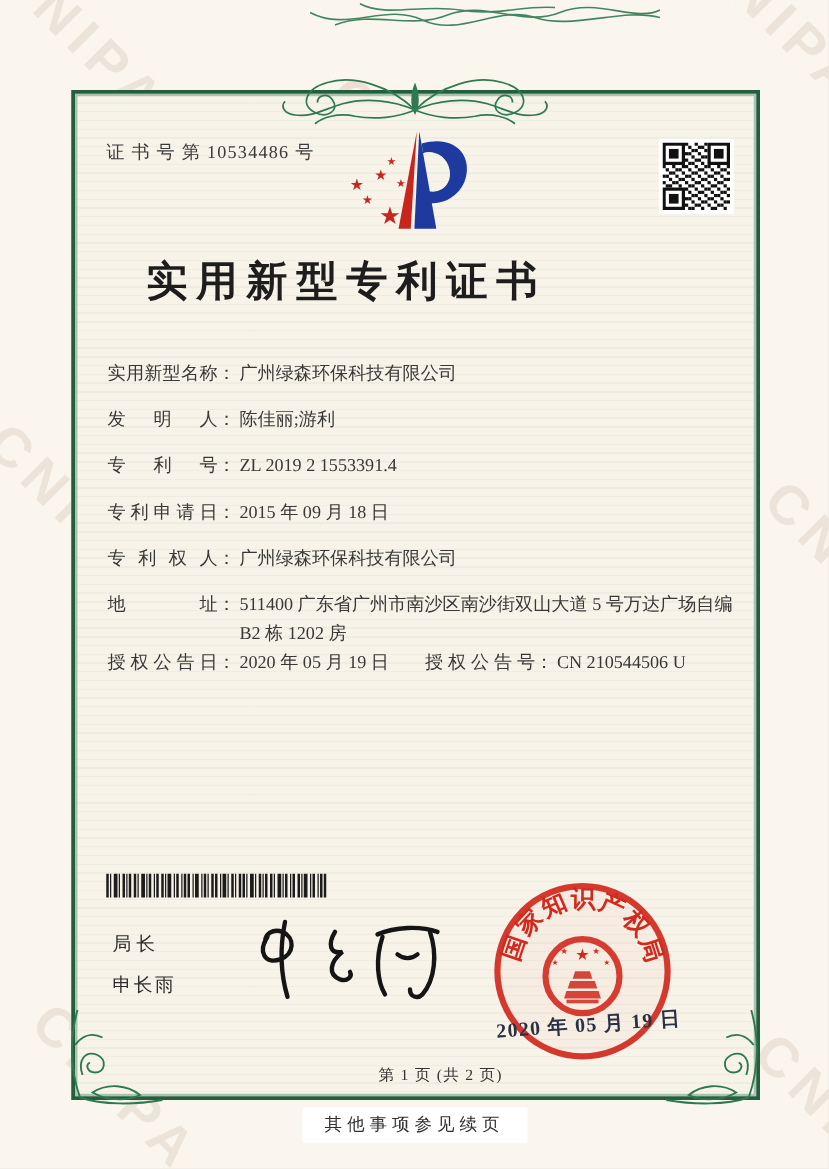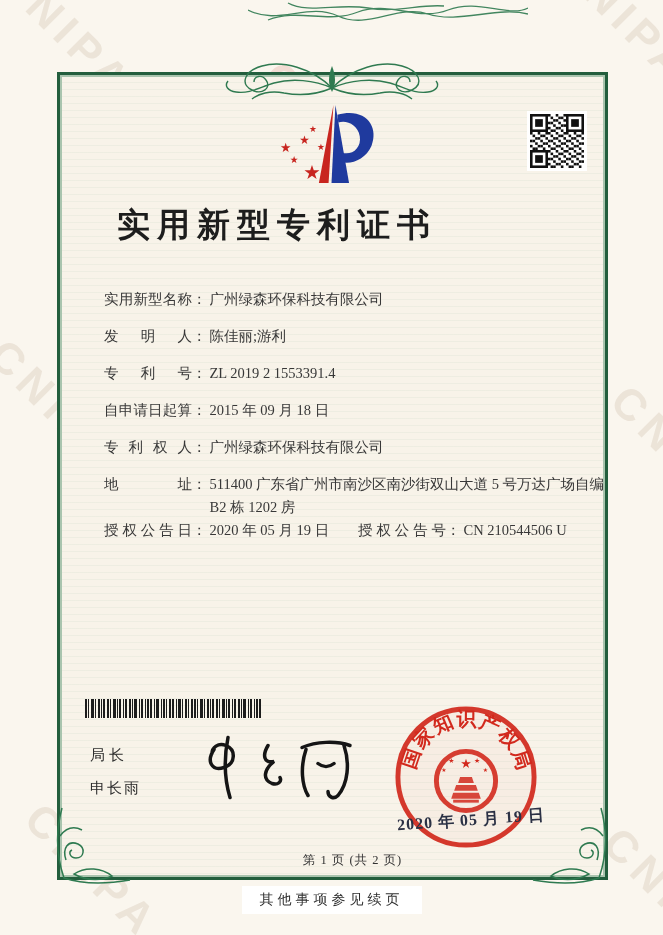--- a/index.html
+++ b/index.html
@@ -20,21 +20,21 @@
   .cert-no{position:absolute;left:85px;top:112px;font-size:14.5px;letter-spacing:1px;color:#3a3a3a;}
   .qr-box{position:absolute;left:527px;top:111px;width:60px;height:60px;background:#ffffff;
           padding:3px;box-sizing:border-box;}
   .qr-box svg{width:54px;height:54px;display:block;}
   .logo{position:absolute;left:276px;top:92px;width:112px;height:100px;}
   .title{position:absolute;left:0;top:203px;width:554px;text-align:center;
          font-size:33px;font-weight:700;letter-spacing:7px;color:#1d1d1d;}
   
   .rows{position:absolute;left:86px;top:288px;width:510px;font-size:14.5px;color:#383838;}
   .row{position:absolute;left:0;line-height:22px;white-space:nowrap;}
-  .lab{display:inline-block;width:88px;text-align:justify;text-align-last:justify;vertical-align:top;margin-left:18px;}
+  .lab{display:inline-block;width:88px;text-align:justify;text-align-last:justify;vertical-align:top;}
   .colon{vertical-align:top;}
   .val{padding-left:3px;vertical-align:top;}
   .val-wrap{display:inline-block;width:402px;white-space:normal;line-height:23px;}
   .pair2{position:absolute;left:254px;top:0;}
   
   .paras{position:absolute;left:84px;top:546px;width:498px;font-size:14px;line-height:1.88;
          text-align:justify;color:#3d3d3d;}
   .paras p{margin:0;text-indent:2em;}
   
   .barcode{position:absolute;left:85px;top:699px;width:182px;height:19px;font-size:0;}
@@ -104,20 +104,21 @@
   </svg>
   <svg class="orn" style="left:526px;top:800px;width:85px;height:85px;transform:scaleX(-1);" viewBox="0 0 85 85">
     <g stroke="#2e7a50" stroke-width="1.5" fill="none">
       <path d="M10,8 C4,30 4,55 12,78 C30,84 55,84 78,80"></path>
       <path d="M14,60 C10,48 16,40 26,44 C34,48 32,58 24,58 C18,58 16,52 20,50"></path>
       <path d="M22,74 C34,66 50,68 60,76 C52,80 36,82 22,74 Z"></path>
       <path d="M8,36 C14,28 22,26 30,30"></path>
     </g>
   </svg>
 
+  <div class="cert-no">证 书 号 第 10534486 号</div>
 
   <svg class="logo" viewBox="0 0 115 100">
     <g fill="#c8251f" font-family="DejaVu Sans, sans-serif">
       <text x="34" y="40" font-size="9">★</text>
       <text x="24" y="52" font-size="12">★</text>
       <text x="42" y="58" font-size="9">★</text>
       <text x="4" y="60" font-size="13">★</text>
       <text x="14" y="72" font-size="10">★</text>
       <text x="28" y="88" font-size="20">★</text>
     </g>
@@ -272,21 +273,21 @@
     <div class="row" style="top:0;">
       <span class="lab">实用新型名称</span><span class="colon">：</span><span class="val">广州绿森环保科技有限公司</span>
     </div>
     <div class="row" style="top:37px;">
       <span class="lab">发明人</span><span class="colon">：</span><span class="val">陈佳丽;游利</span>
     </div>
     <div class="row" style="top:74px;">
       <span class="lab">专利号</span><span class="colon">：</span><span class="val">ZL 2019 2 1553391.4</span>
     </div>
     <div class="row" style="top:111px;">
-      <span class="lab">自申请日起算</span><span class="colon">：</span><span class="val">2015 年 09 月 18 日</span>
+      <span class="lab">专利申请日</span><span class="colon">：</span><span class="val">2015 年 09 月 18 日</span>
     </div>
     <div class="row" style="top:148px;">
       <span class="lab">专利权人</span><span class="colon">：</span><span class="val">广州绿森环保科技有限公司</span>
     </div>
     <div class="row" style="top:185px;">
       <span class="lab">地址</span><span class="colon">：</span><span class="val val-wrap">511400 广东省广州市南沙区南沙街双山大道 5 号万达广场自编 B2 栋 1202 房</span>
     </div>
     <div class="row" style="top:231px;">
       <span class="lab">授权公告日</span><span class="colon">：</span><span class="val">2020 年 05 月 19 日</span>
       <span class="pair2">

